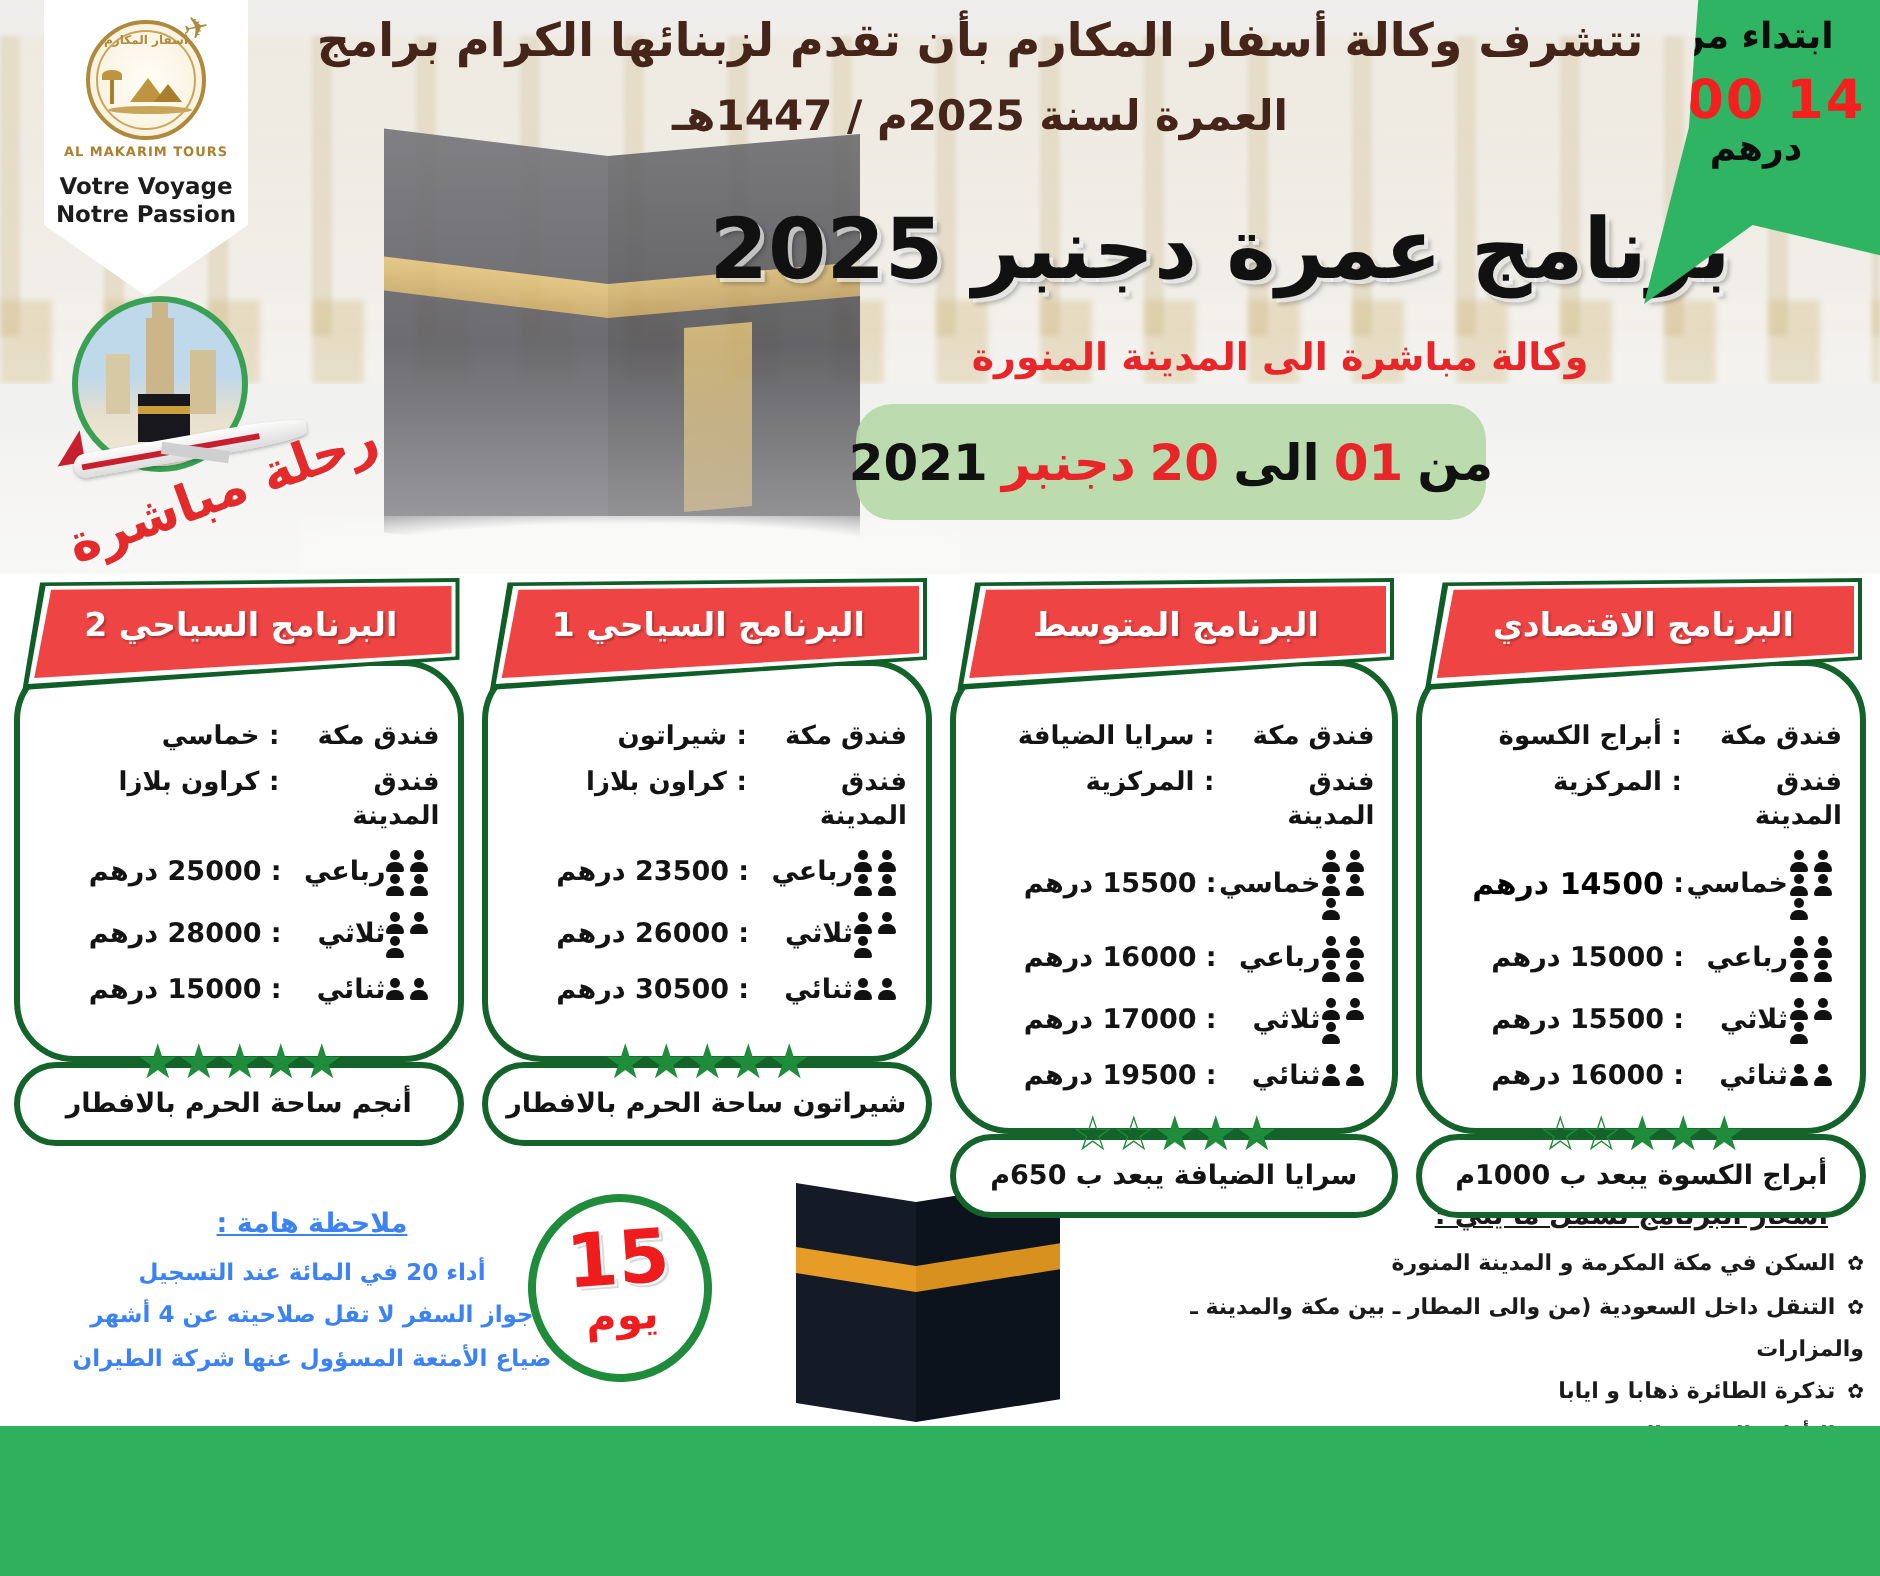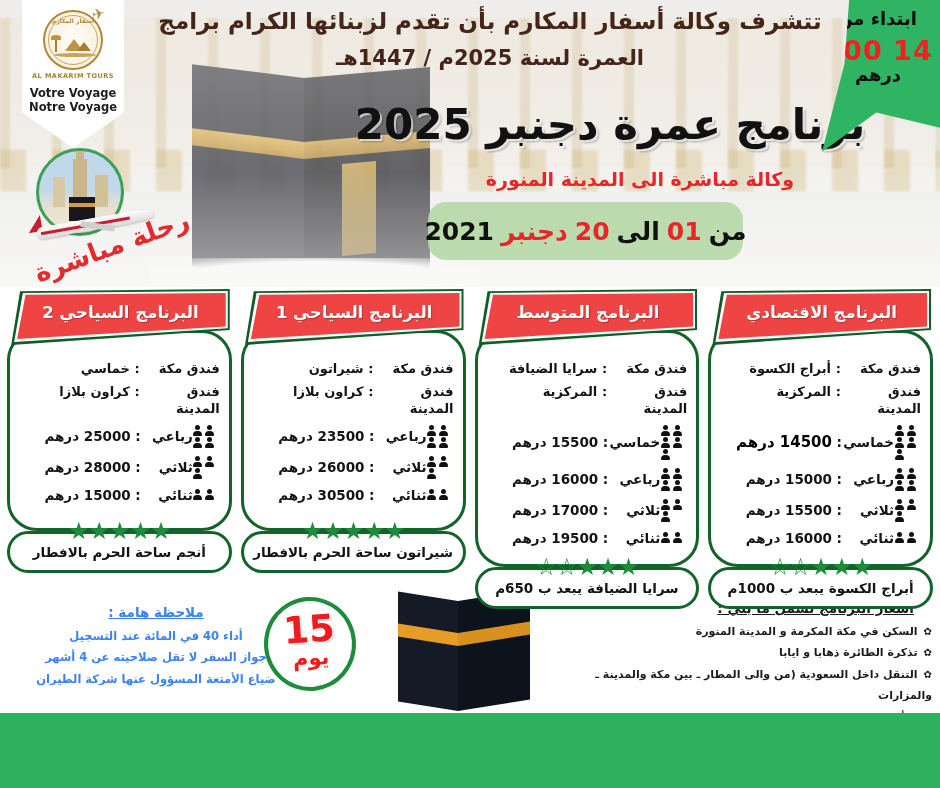--- a/index.html
+++ b/index.html
@@ -157,21 +157,21 @@
       <div class="ar">أسفار المكارم</div>
       <div class="palm"></div>
       <div class="pyr"></div>
       <div class="pyr2"></div>
       <div class="wave"></div>
       <div class="plane">✈</div>
     </div>
     <div class="brand-en">AL MAKARIM TOURS</div>
     <div class="tagline">
       <div>Votre Voyage</div>
-      <div>Notre Voyage</div>
+      <div>Notre Passion</div>
     </div>
   </div>
 
   <div id="stampCircle" class="abs">
     <div class="bldg"></div>
       <div class="tower"></div>
     <div class="bldg2"></div>
       <div class="kb"></div>
   </div>
   <div id="plane" class="abs">
@@ -421,21 +421,21 @@
         </div>
       </div>
     <div class="stars">★★★★★</div>
     <div class="pill">أنجم ساحة الحرم بالافطار</div>
   </div>
 </div>
 
 <div id="notes" class="abs">
   <div class="ttl">ملاحظة هامة :</div>
   <div id="notesItems">
-      <div class="itm">أداء 40 في المائة عند التسجيل</div>
+      <div class="itm">أداء 20 في المائة عند التسجيل</div>
       <div class="itm">جواز السفر لا تقل صلاحيته عن 4 أشهر</div>
       <div class="itm">ضياع الأمتعة المسؤول عنها شركة الطيران</div>
     </div>
 </div>
 
 <div id="dayBadge" class="abs">
   <div class="n">15</div>
   <div class="u">يوم</div>
 </div>
 
@@ -443,22 +443,22 @@
   <div class="faceL"></div>
     <div class="faceR"></div>
     <div class="bandL"></div>
     <div class="bandR"></div>
 </div>
 
 <div id="includes" class="abs">
   <div class="ttl">اسعار البرنامج تشمل ما يلي :</div>
   <div id="includesItems">
       <div class="itm"><span class="blt">✿</span><span>السكن في مكة المكرمة و المدينة المنورة</span></div>
+      <div class="itm"><span class="blt">✿</span><span>التنقل داخل السعودية (من والى المطار ـ بين مكة والمدينة ـ والمزارات</span></div>
       <div class="itm"><span class="blt">✿</span><span>تذكرة الطائرة ذهابا و ايابا</span></div>
-      <div class="itm"><span class="blt">✿</span><span>التنقل داخل السعودية (من والى المطار ـ بين مكة والمدينة ـ والمزارات</span></div>
       <div class="itm"><span class="blt">✿</span><span>التأطير الديني والتقني</span></div>
       <div class="itm"><span class="blt">✿</span><span>رسوم التأشيرة</span></div>
     </div>
 </div>
 
 <div id="footer" class="abs">
   
   
   
 </div>

